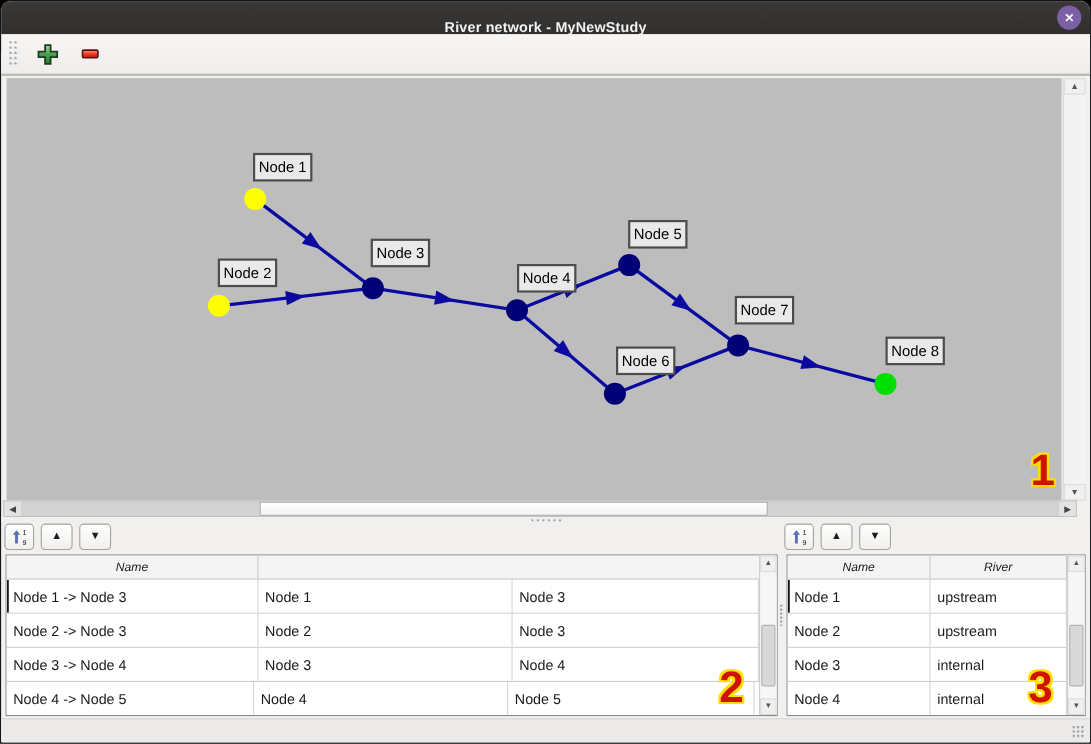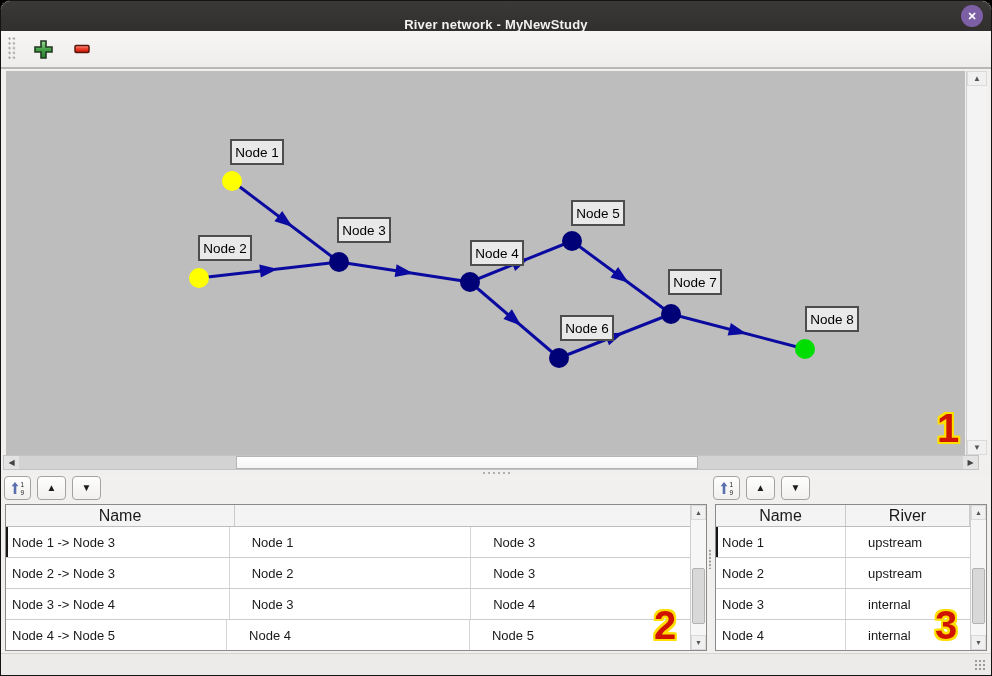--- a/index.html
+++ b/index.html
@@ -64,23 +64,23 @@
           background:linear-gradient(#fefefe,#f1f0ee);display:flex;align-items:center;
           justify-content:center;font-size:10px;color:#1c1c1c;padding:0;cursor:pointer;}
   .tt-btn.sort{width:27px;}
 
   
   .dtable{position:absolute;top:503px;background:#fff;border:1px solid #8a8a8a;
           overflow:hidden;box-sizing:border-box;}
   #table-left{left:4px;width:702px;height:147px;}
   #table-right{left:714px;width:272px;height:147px;}
   .thead{display:flex;height:21px;background:#f4f4f4;border-bottom:1px solid #bdbdbd;}
-  .th{display:flex;align-items:center;justify-content:center;font-size:16px;color:#1a1a1a;
-      border-right:1px solid #cacaca;box-sizing:border-box;cursor:pointer;}
-  .trow{display:flex;height:30px;border-bottom:1px solid #cdcdcd;background:#fff;gap:16px;}
+  .th{display:flex;align-items:center;justify-content:center;font-size:11px;color:#1a1a1a;
+      border-right:1px solid #cacaca;box-sizing:border-box;cursor:pointer;font-style:italic;}
+  .trow{display:flex;height:30px;border-bottom:1px solid #cdcdcd;background:#fff;}
   .trow.current{box-shadow:inset 2px 0 0 #161616;}
   .td{display:flex;align-items:center;font-size:13px;color:#1a1a1a;padding-left:6px;
       border-right:1px solid #d6d6d6;box-sizing:border-box;overflow:hidden;white-space:nowrap;}
   .tscroll{position:absolute;top:0;right:0;width:16px;height:100%;background:#f6f6f6;
            border-left:1px solid #cfcfcf;box-sizing:border-box;}
   .tscroll .sb-btn{height:15px;font-size:7px;}
   .ts-thumb{position:absolute;left:1px;top:63px;width:13px;height:56px;background:#d8d8d8;
             border:1px solid #b2b2b2;border-radius:2px;box-sizing:border-box;cursor:pointer;}
 
   

